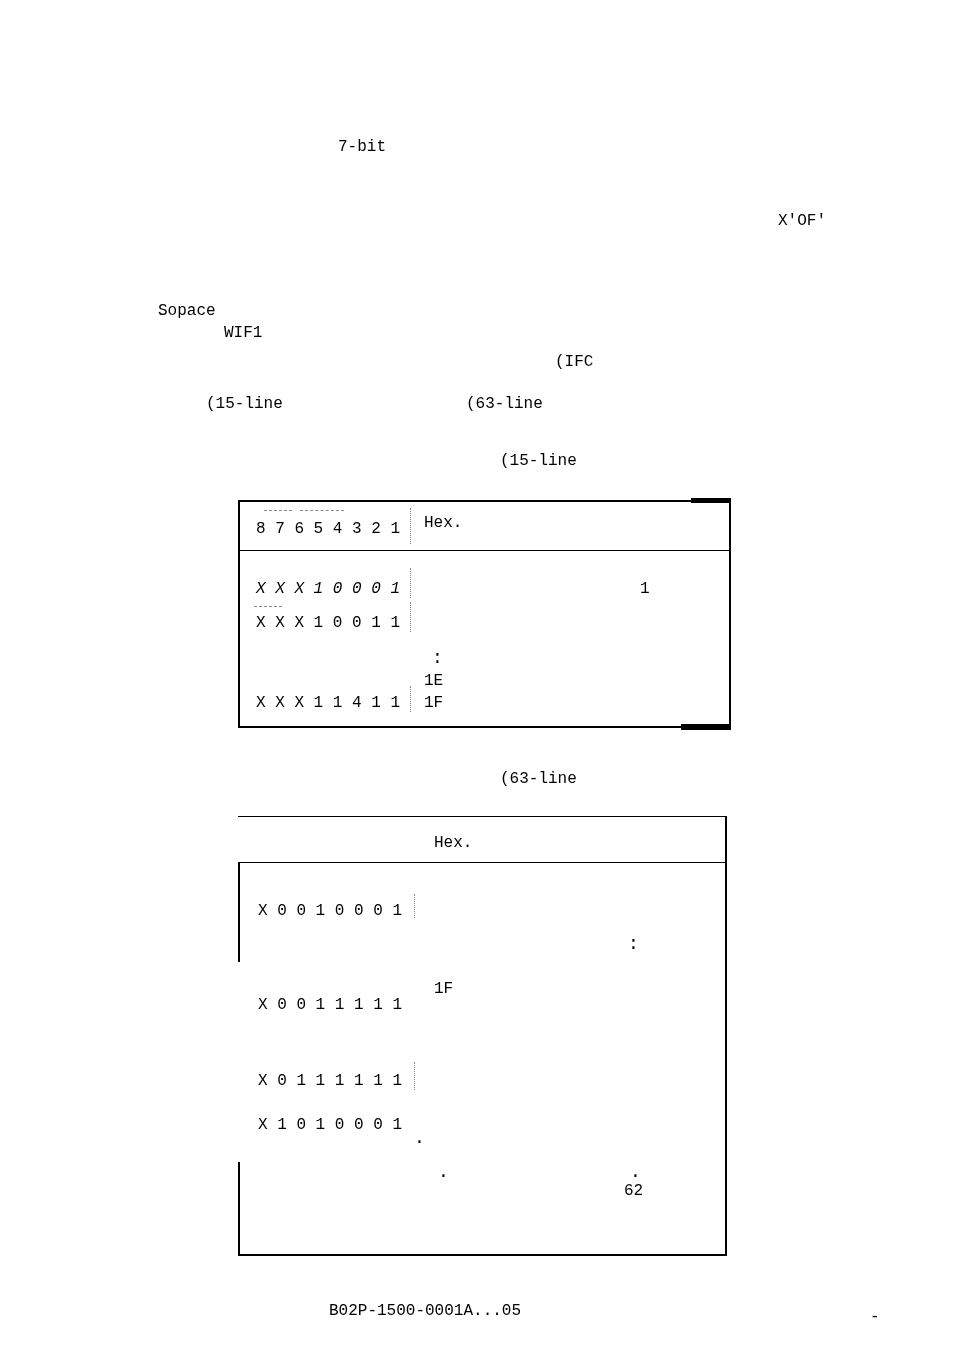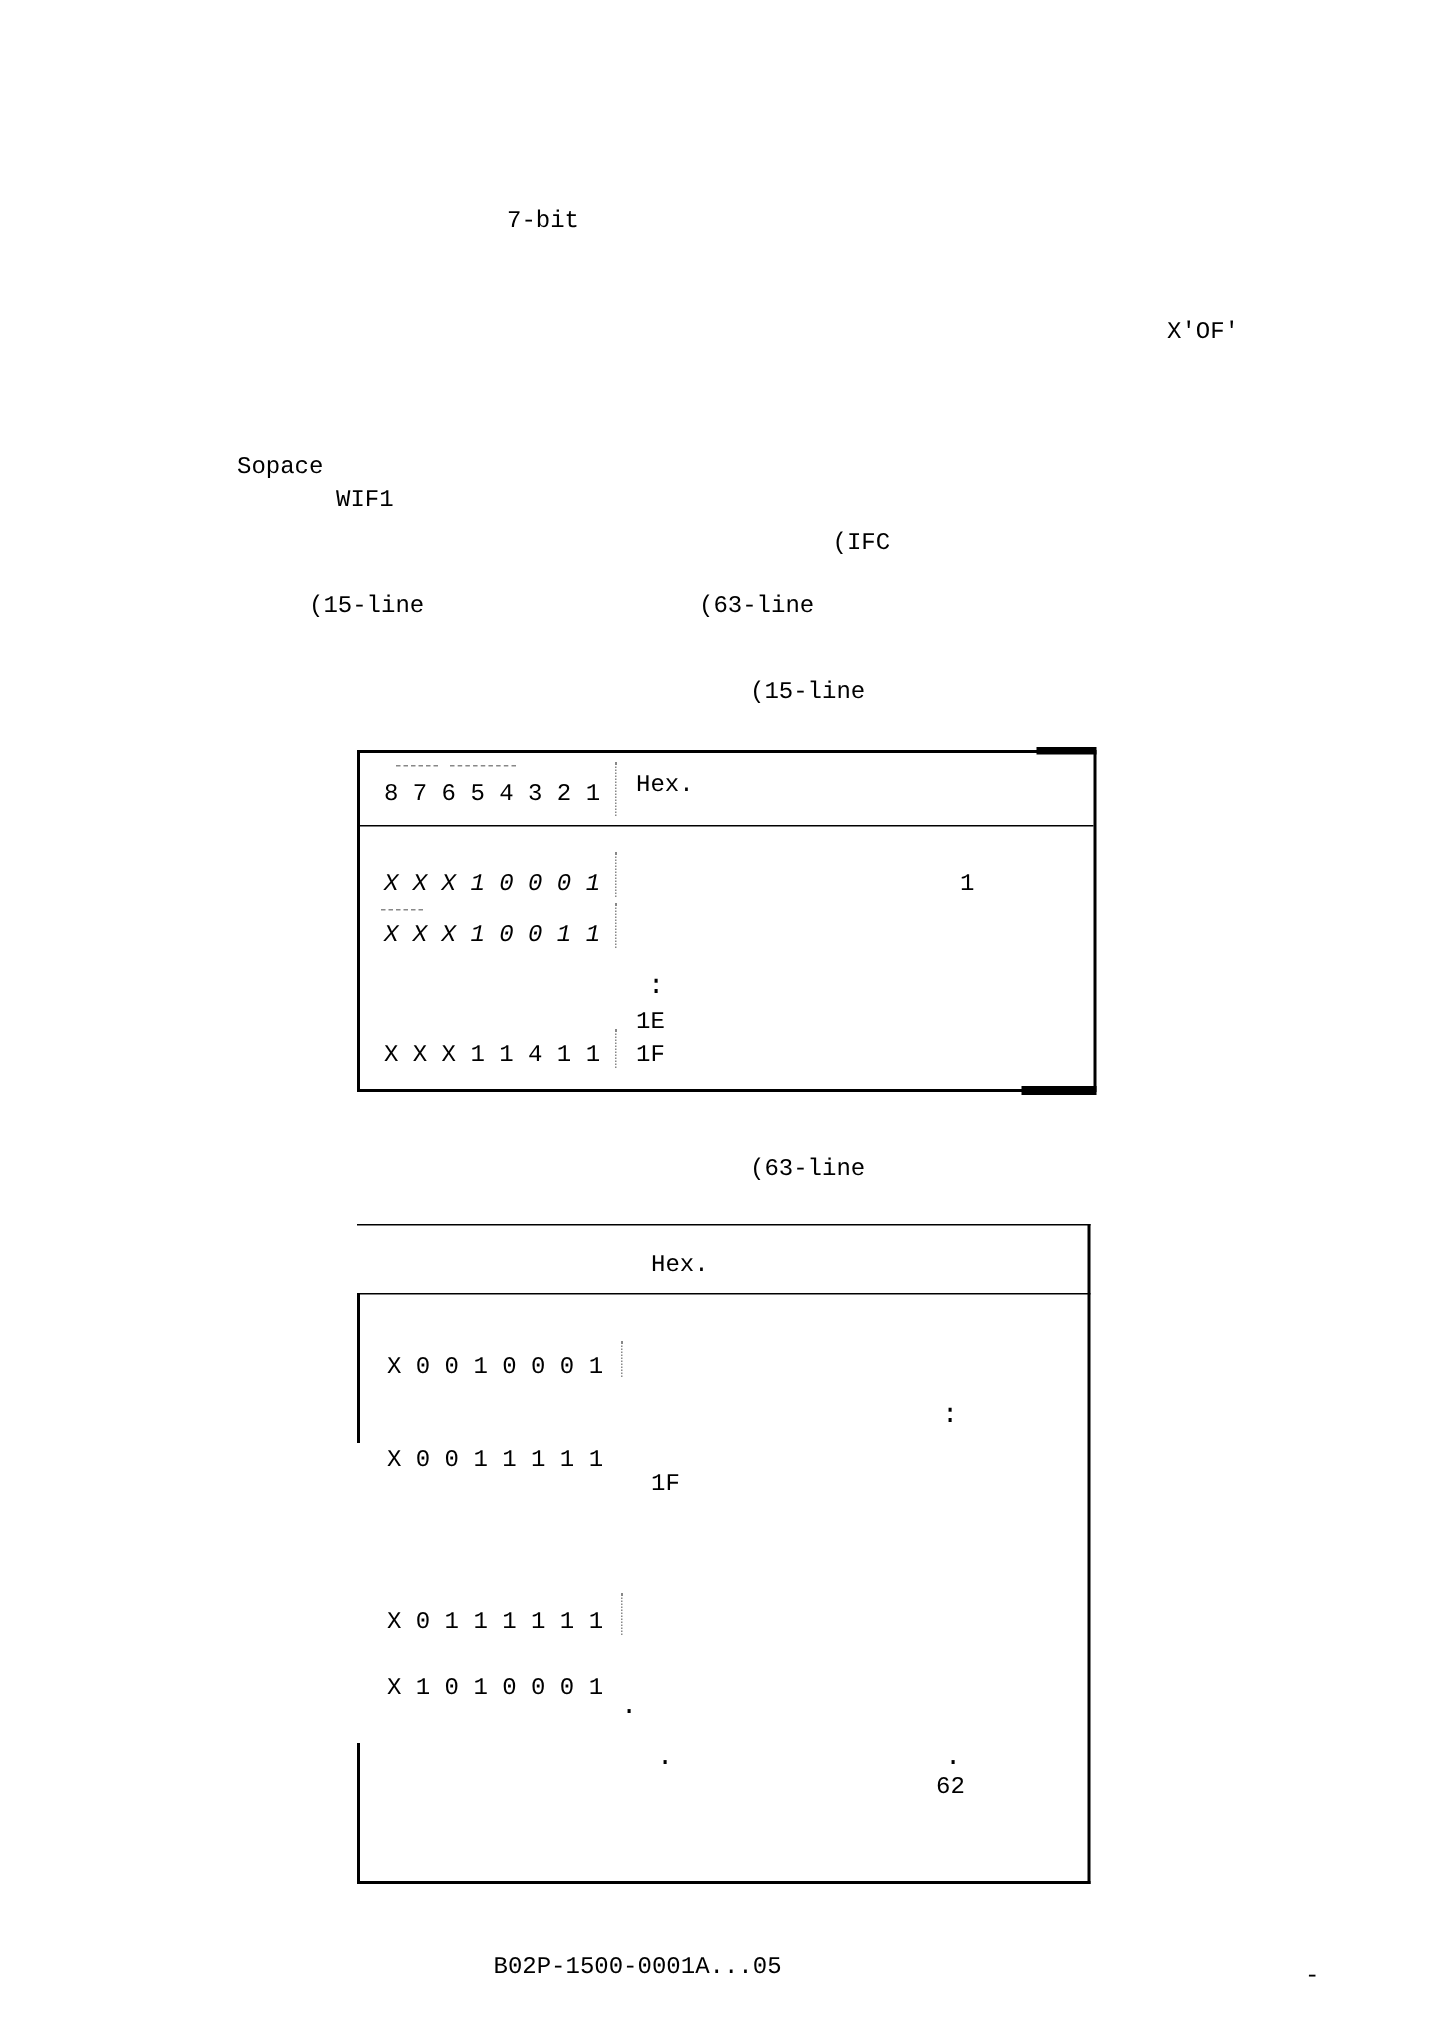--- a/index.html
+++ b/index.html
@@ -65,21 +65,21 @@
   <div class="vdash" style="left:170px; top:6px; height:36px;"></div>
   <span class="abs" style="left:184px; top:12px;">Hex.</span>
 
   <div class="table-inner-divider" style="top:48px;"></div>
 
   <span class="abs" style="left:16px; top:78px;font-style:italic;">X X X 1 0 0 0 1</span>
   <div class="vdash" style="left:170px; top:66px; height:30px;"></div>
   <span class="abs" style="left:400px; top:78px;">1</span>
 
   <div class="dashed-top" style="left:14px; top:104px; width:28px;"></div>
-  <span class="abs" style="left:16px; top:112px;font-style:italic;">X X X 1 0 0 1 1</span>
+  <span class="abs" style="left:16px; top:112px;">X X X 1 0 0 1 1</span>
   <div class="vdash" style="left:170px; top:100px; height:30px;"></div>
 
   <span class="abs dot" style="left:192px; top:146px;">:</span>
 
   <span class="abs" style="left:184px; top:170px;">1E</span>
 
   <span class="abs" style="left:16px; top:192px;">X X X 1 1 4 1 1</span>
   <div class="vdash" style="left:170px; top:184px; height:26px;"></div>
   <span class="abs" style="left:184px; top:192px;">1F</span>
 
@@ -104,21 +104,21 @@
   <div style="position:absolute; left:0; top:46px; width:489px; border-top:1px solid #000;"></div>
 
   
   <span class="abs" style="left:20px; top:86px;">X 0 0 1 0 0 0 1</span>
   <div class="vdash" style="left:176px; top:78px; height:24px;"></div>
   
   
   <span class="abs dot" style="left:390px; top:118px;">:</span>
 
   
-  <span class="abs" style="left:20px; top:148px;">X 0 0 1 1 1 1 1</span>
+  <span class="abs" style="left:20px; top:180px;">X 0 0 1 1 1 1 1</span>
   <span class="abs" style="left:196px; top:164px;">1F</span>
 
   
   <span class="abs" style="left:20px; top:256px;">X 0 1 1 1 1 1 1</span>
   <div class="vdash" style="left:176px; top:246px; height:28px;"></div>
 
   
   <span class="abs" style="left:20px; top:300px;text-align:center;">X 1 0 1 0 0 0 1</span>
   <span class="abs dot" style="left:176px; top:312px;">.</span>
 

